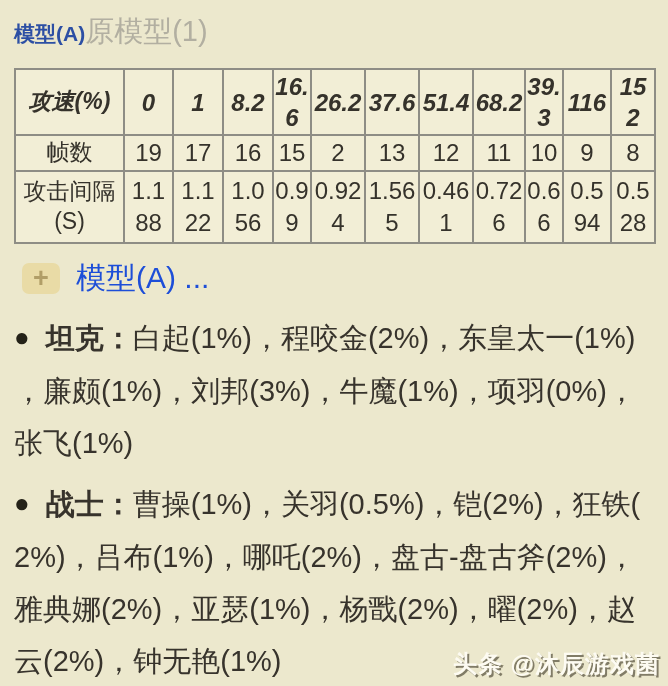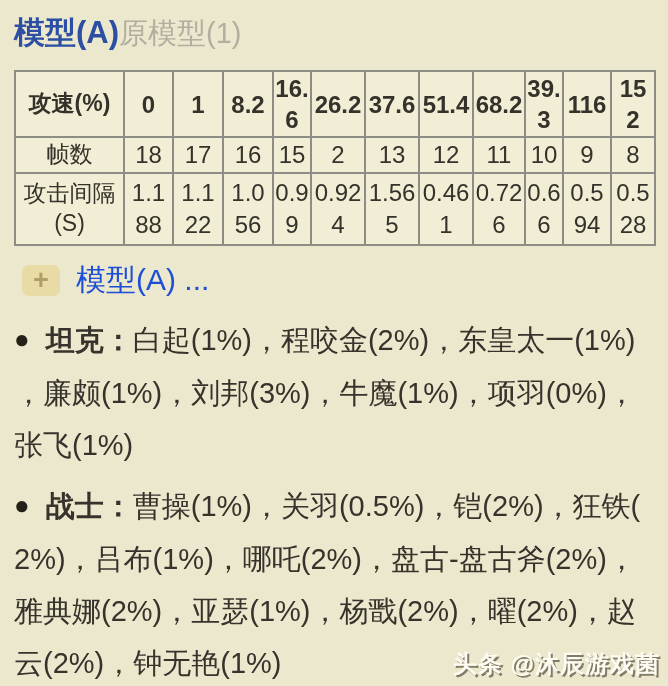--- a/index.html
+++ b/index.html
@@ -12,21 +12,21 @@
   }
   .page {
     position: relative;
     width: 668px; height: 686px;
     padding: 12px 14px 0 14px;
   }
 
   
   .title-row { white-space: nowrap; margin-bottom: 16px; }
   .title-main {
-    font-size: 31px; font-weight: bold; color: #2c4fa4;
+    font-size: 21px; font-weight: bold; color: #2c4fa4;
   }
   .title-sub {
     font-size: 29px; font-weight: normal; color: #b2afa1;
   }
 
   
   table.speed-table {
     width: 640px;
     border-collapse: collapse;
     table-layout: fixed;
@@ -35,21 +35,21 @@
   .speed-table td {
     border: 2px solid #8e8d85;
     text-align: center;
     vertical-align: middle;
     padding: 1px 1px;
     word-break: break-all;
     line-height: 1.3;
     font-size: 24px;
     color: #35322b;
   }
-  tr.row-speed { height: 64px; }
+  tr.row-speed { height: 64px; font-style: italic; }
   tr.row-speed td { font-weight: bold; }
   tr.row-frames { height: 32px; }
   tr.row-interval { height: 72px; }
   .speed-table td.rowlabel { font-size: 23px; }
 
   
   .toggle-row {
     margin-top: 15px;
     display: flex; align-items: center;
     height: 40px;
@@ -132,21 +132,21 @@
       <td>26.2</td>
       <td>37.6</td>
       <td>51.4</td>
       <td>68.2</td>
       <td>39.3</td>
       <td>116</td>
       <td>152</td>
     </tr>
     <tr class="row-frames">
       <td class="rowlabel">帧数</td>
-      <td>18</td>
+      <td>19</td>
       <td>17</td>
       <td>16</td>
       <td>15</td>
       <td>2</td>
       <td>13</td>
       <td>12</td>
       <td>11</td>
       <td>10</td>
       <td>9</td>
       <td>8</td>

